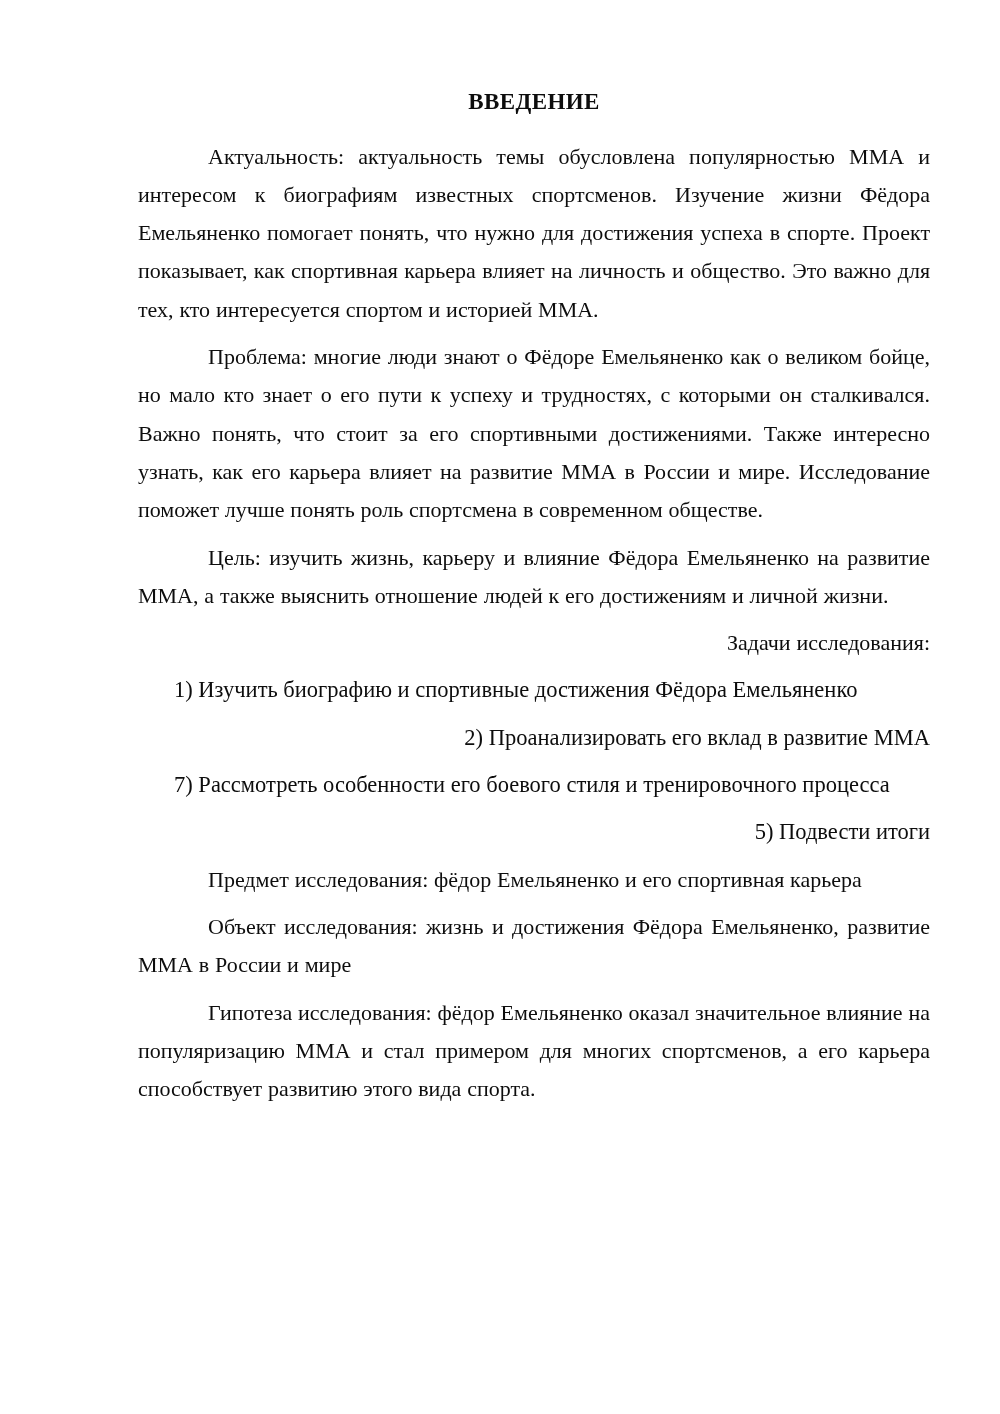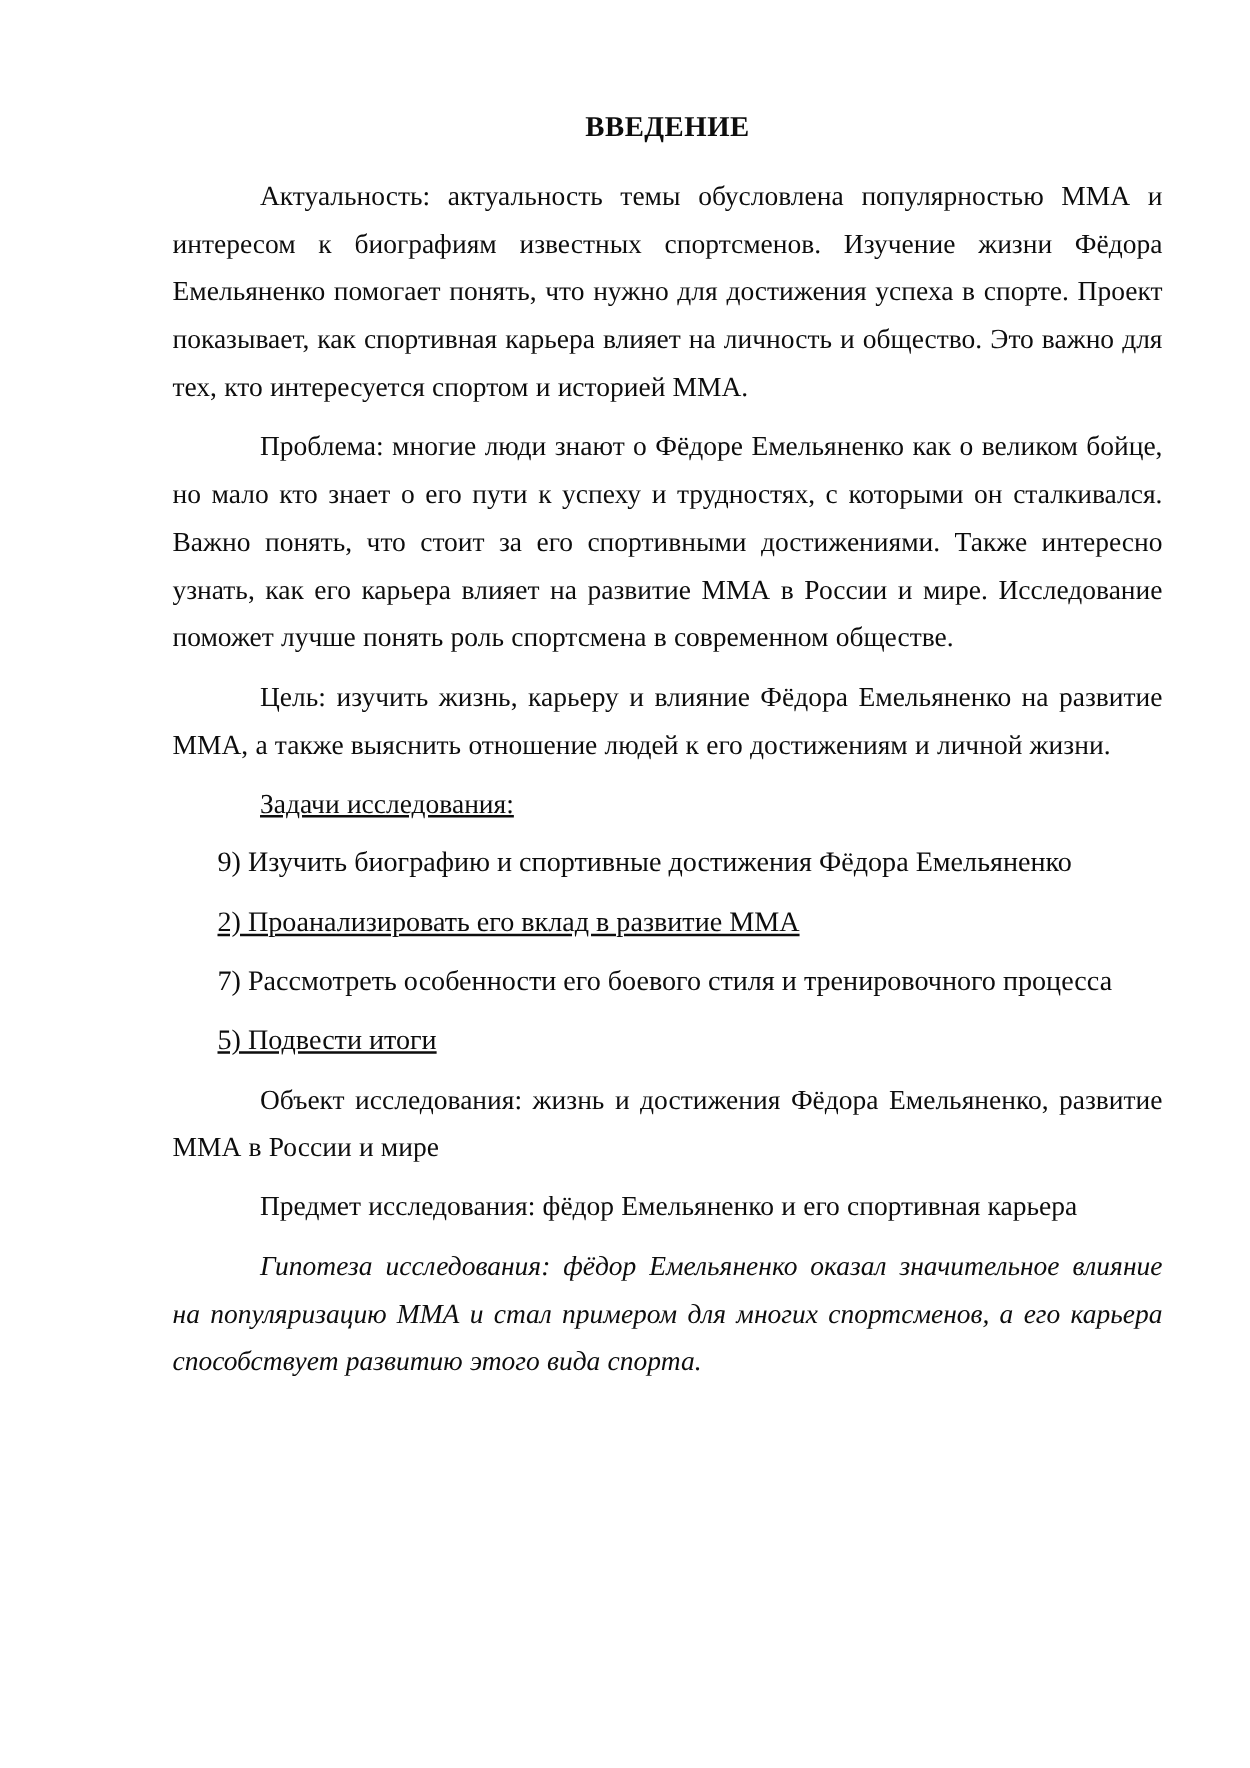--- a/index.html
+++ b/index.html
@@ -36,34 +36,32 @@
     line-height: 38.3px;
     text-align: justify;
     text-justify: inter-word;
     text-indent: 70px;
     margin: 0 0 9px 0;
     hyphens: none;
     word-spacing: 0.3px;
   }
   .para:last-of-type {
     margin-bottom: 12px;
-    font-style: italic;
   }
   .list-item {
     font-size: 22.5px;
     line-height: 38.3px;
     text-align: justify;
     text-justify: inter-word;
     text-indent: 36px;
     margin: 0 0 9px 0;
     hyphens: none;
   }
   .no-justify {
-    text-align: left;
-    text-decoration: underline;
+    text-align: right;
   }
   .page-number {
     position: absolute;
     left: 0;
     right: 0;
     top: 1328px;
     text-align: center;
     font-size: 21px;
     line-height: 1;
     color: #6b6b6b;
@@ -80,32 +78,32 @@
     <h1 class="doc-title" id="title-el">ВВЕДЕНИЕ</h1>
 
     <p class="para">Актуальность: актуальность темы обусловлена популярностью ММА и интересом к биографиям известных спортсменов. Изучение жизни Фёдора Емельяненко помогает понять, что нужно для достижения успеха в спорте. Проект показывает, как спортивная карьера влияет на личность и общество. Это важно для тех, кто интересуется спортом и историей ММА.</p>
 
     <p class="para">Проблема: многие люди знают о Фёдоре Емельяненко как о великом бойце, но мало кто знает о его пути к успеху и трудностях, с которыми он сталкивался. Важно понять, что стоит за его спортивными достижениями. Также интересно узнать, как его карьера влияет на развитие ММА в России и мире. Исследование поможет лучше понять роль спортсмена в современном обществе.</p>
 
     <p class="para">Цель: изучить жизнь, карьеру и влияние Фёдора Емельяненко на развитие ММА, а также выяснить отношение людей к его достижениям и личной жизни.</p>
 
     <p class="para no-justify">Задачи исследования:</p>
 
-    <p class="list-item">9) Изучить биографию и спортивные достижения Фёдора Емельяненко</p>
+    <p class="list-item">1) Изучить биографию и спортивные достижения Фёдора Емельяненко</p>
 
     <p class="list-item no-justify">2) Проанализировать его вклад в развитие ММА</p>
 
     <p class="list-item">7) Рассмотреть особенности его боевого стиля и тренировочного процесса</p>
 
 
     <p class="list-item no-justify">5) Подвести итоги</p>
 
+    <p class="para">Предмет исследования: фёдор Емельяненко и его спортивная карьера</p>
+
     <p class="para">Объект исследования: жизнь и достижения Фёдора Емельяненко, развитие ММА в России и мире</p>
-
-    <p class="para">Предмет исследования: фёдор Емельяненко и его спортивная карьера</p>
 
     <p class="para">Гипотеза исследования: фёдор Емельяненко оказал значительное влияние на популяризацию ММА и стал примером для многих спортсменов, а его карьера способствует развитию этого вида спорта.</p>
 
   </div>
 
   <div class="page-number">3</div>
 
 </div>
 
 </body></html>

